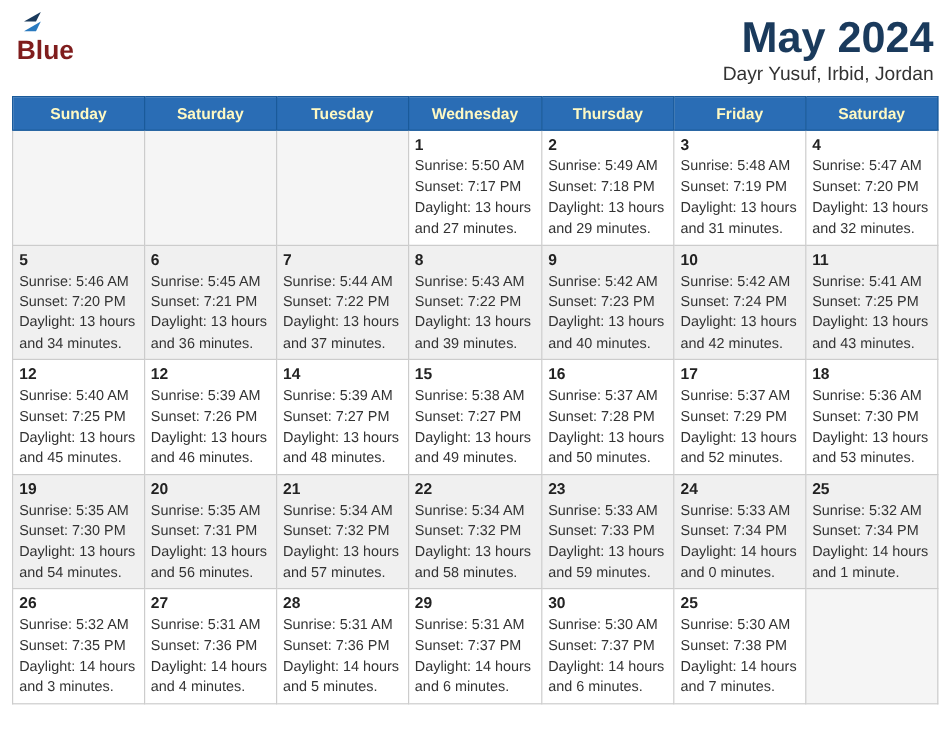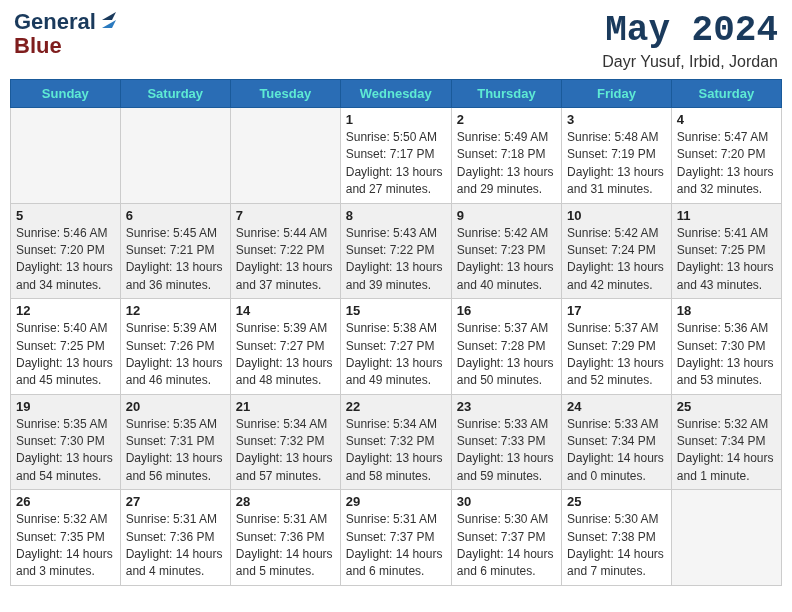--- a/index.html
+++ b/index.html
@@ -31,35 +31,34 @@
     .logo-blue {
       color: #7f1d1d;
     }
     .title-block {
       text-align: right;
     }
     .month-title {
       font-size: 36px;
       font-weight: bold;
       color: #1a3a5c;
-      font-family: Liberation Mono, monospace;
     }
     .location-title {
       font-size: 16px;
       color: #333;
       margin-top: 2px;
     }
     .calendar {
       width: 100%;
       border-collapse: collapse;
       border: 1px solid #ccc;
     }
     .calendar th {
       background: #2a6db5;
-      color: #5eead4;
+      color: #fef9c3;
       text-align: center;
       padding: 6px 4px;
       font-size: 13px;
       font-weight: bold;
       border: 1px solid #1a5a9a;
     }
     .calendar td {
       vertical-align: top;
       border: 1px solid #ccc;
       padding: 4px 5px;
@@ -87,21 +86,20 @@
     .row-shaded td {
       background: #f0f0f0;
     }
   </style>
 </head>
 <body>
 
 <div class="header">
   <div class="logo">
     <div style="display:flex;align-items:center;">
-      <span class="logo-text">General</span>
       <svg width="22" height="22" viewBox="0 0 22 22" style="margin-left:2px;margin-top:-2px;">
         <polygon points="4,18 18,10 14,18" fill="#2a7abf"></polygon>
         <polygon points="4,10 14,10 18,2" fill="#1a3a5c"></polygon>
       </svg>
     </div>
     <span class="logo-text logo-blue">Blue</span>
   </div>
   <div class="title-block">
     <div class="month-title">May 2024</div>
     <div class="location-title">Dayr Yusuf, Irbid, Jordan</div>

